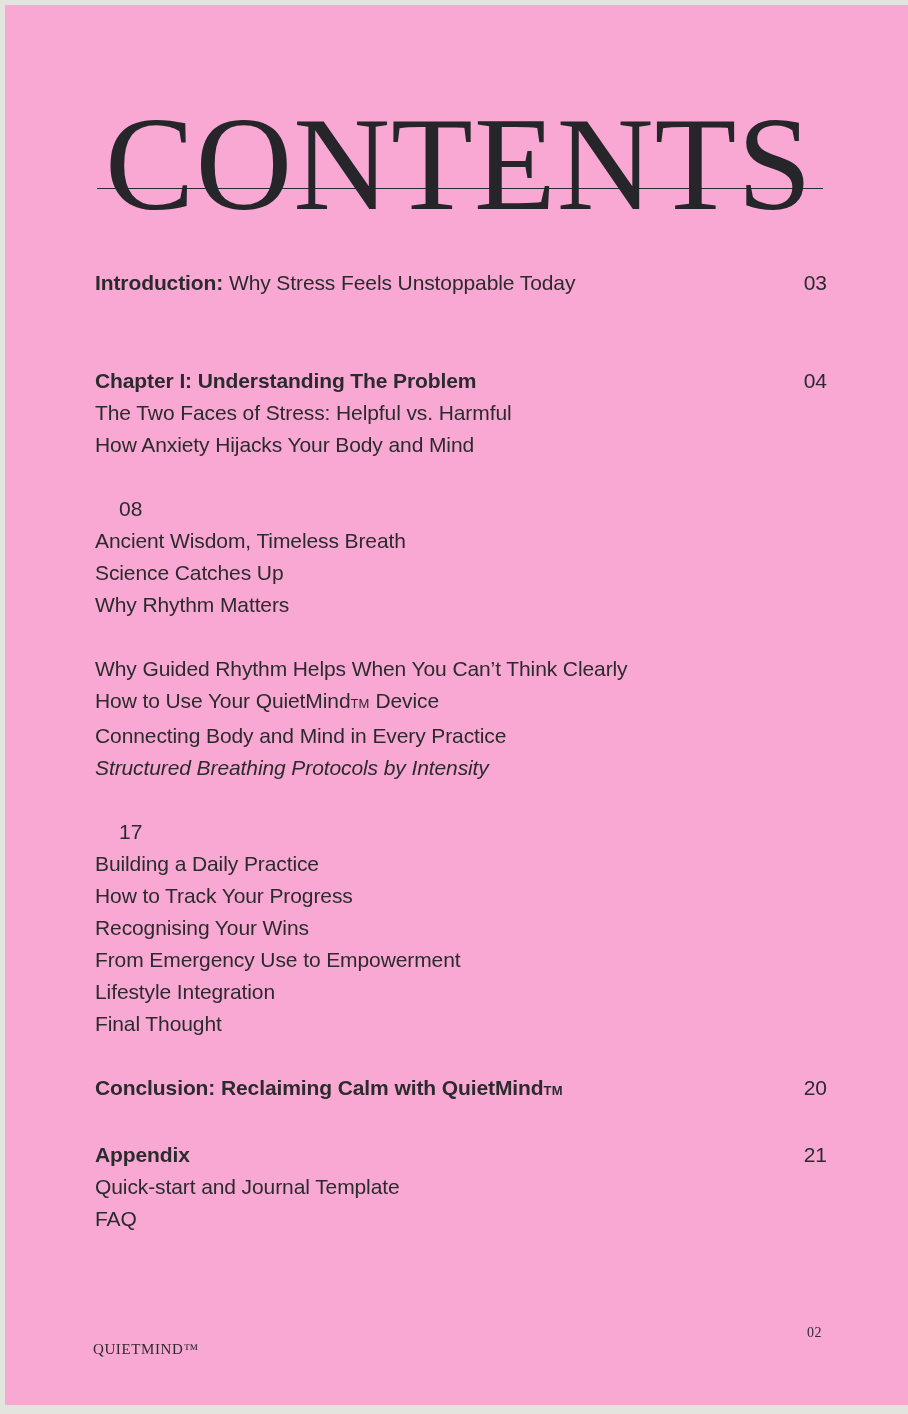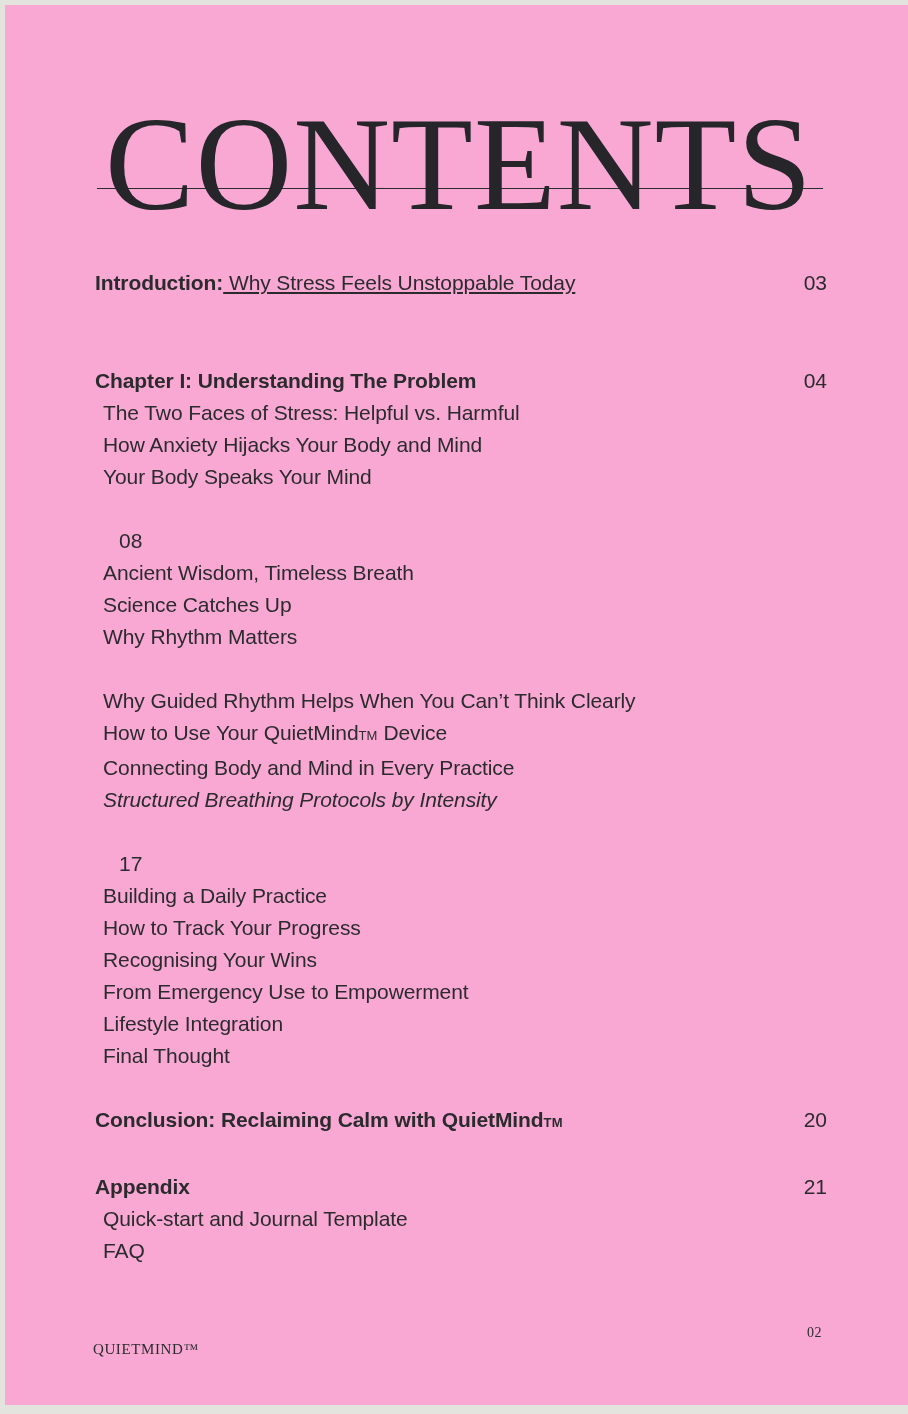--- a/index.html
+++ b/index.html
@@ -92,36 +92,34 @@
     flex: 0 0 auto;
     padding-left: 24px;
   }
 
   .entry-title .lead {
     font-weight: 700;
   }
 
   .entry-title .rest {
     font-weight: 400;
-    text-decoration: underline;
   }
 
   .sub-list {
     margin: 0;
     padding: 0;
     list-style: none;
   }
 
   .sub-item {
     font-size: 21px;
     line-height: 32px;
     font-weight: 400;
     color: #2b2b2e;
     letter-spacing: -0.1px;
-    margin-left: 8px;
   }
 
   .sub-item.italic {
     font-style: italic;
   }
 
   
   .tm {
     font-size: 0.62em;
     letter-spacing: 0.2px;
@@ -174,21 +172,20 @@
       </div>
       <div class="gap-intro"></div>
       <div class="entry">
         <div class="entry-head">
           <div class="entry-title"><span class="lead">Chapter I: Understanding The Problem</span></div>
           <div class="entry-page">04</div>
         </div>
         <ul class="sub-list">
           <li class="sub-item"><span>The Two Faces of Stress: Helpful vs. Harmful</span></li>
           <li class="sub-item"><span>How Anxiety Hijacks Your Body and Mind</span></li>
-          <li class="sub-item"><span>Your Body Speaks Your Mind</span></li>
         </ul>
       </div>
       <div class="gap-block"></div>
       <div class="entry">
         <div class="entry-head">
           <div class="entry-page">08</div>
         </div>
         <ul class="sub-list">
           <li class="sub-item"><span>Ancient Wisdom, Timeless Breath</span></li>
           <li class="sub-item"><span>Science Catches Up</span></li>

